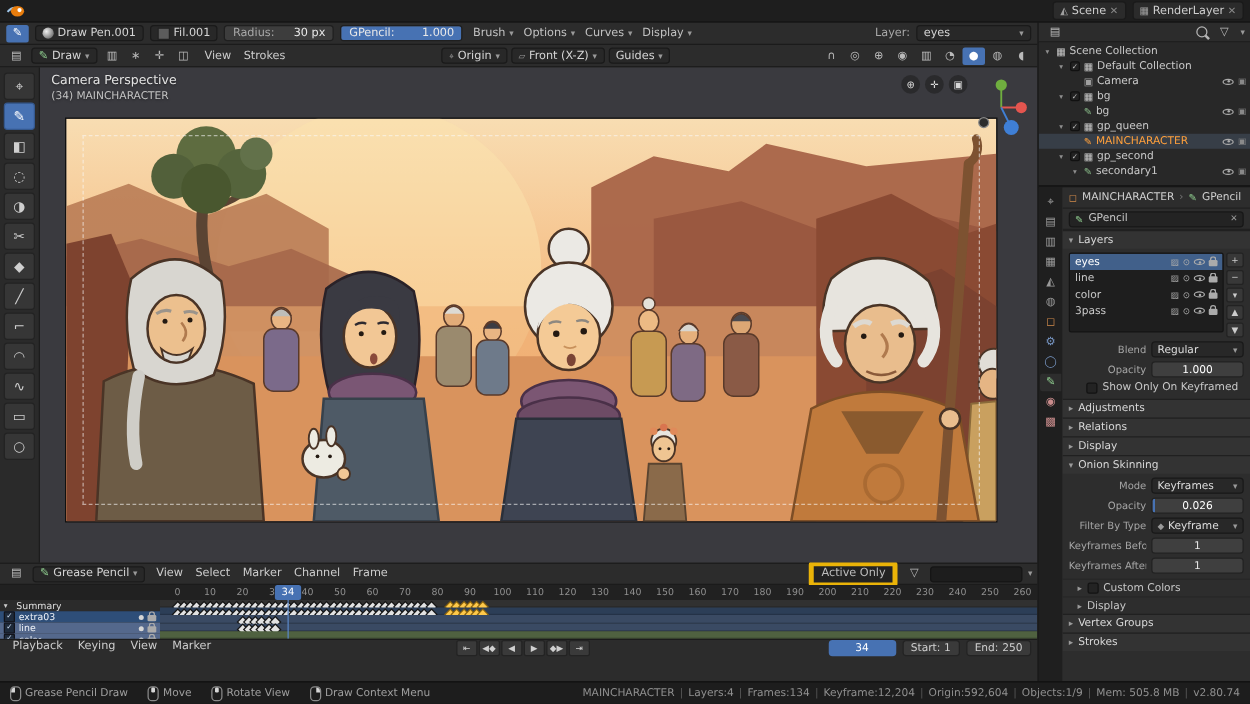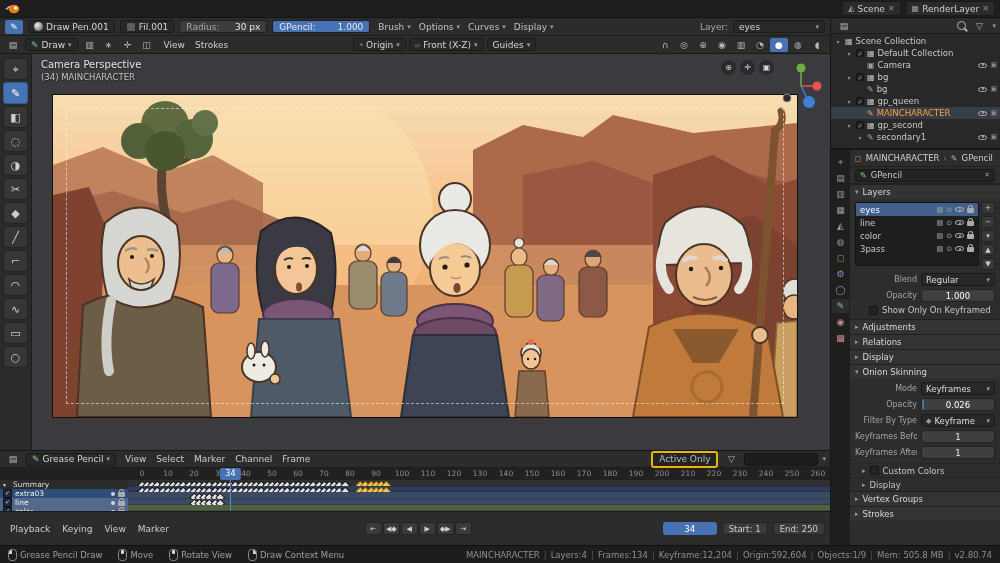--- a/index.html
+++ b/index.html
@@ -71,26 +71,26 @@
   .ch-dot{width:4px;height:4px;border-radius:50%;background:#d5d5d5}
   .key-row{height:10px;position:relative;border-bottom:1px solid rgba(0,0,0,.18);box-sizing:border-box}
   .key-row.summary{background:#313131}
   .key-row.layer{background:#3a4a63}
   .key-row.layer.selected{background:#2c3e57}
   .key-row.object{background:#4f6140}
   .key{position:absolute;top:2.5px;width:4.5px;height:4.5px;background:#e2e2e2;transform:rotate(45deg);box-shadow:0 0 0 1px #161616}
   .key.sel{background:#ffc94a;box-shadow:0 0 0 1px #8a6410}
   #playhead{position:absolute;top:0;bottom:0;width:1.5px;background:#5a86c6;z-index:5}
   #playhead-badge{position:absolute;top:0;height:12px;transform:translateX(-50%);background:#4772b3;color:#fff;font-size:8px;line-height:12px;padding:0 5px;border-radius:2px;z-index:6}
-  .tl-playback{height:34px;background:#2c2c2c;border-top:1px solid #1b1b1b;display:flex;align-items:center;gap:5px;padding:13px 5px;box-sizing:border-box}
+  .tl-playback{height:34px;background:#2c2c2c;border-top:1px solid #1b1b1b;display:flex;gap:5px;padding:0 5px;box-sizing:border-box}
   .transport{display:flex;gap:1px;margin:0 auto}
   .tbtn{min-width:17px;height:13px;background:#3a3a3a;border:1px solid #232323;border-radius:2px;color:#d0d0d0;font-size:7px;display:flex;align-items:center;justify-content:center;padding:0 2px;box-sizing:border-box}
   .framefield{background:#4772b3;color:#fff;border-radius:3px;height:13px;min-width:54px;display:flex;align-items:center;justify-content:center;font-size:8.5px}
   .rangefield{background:#3a3a3a;border:1px solid #232323;border-radius:3px;height:13px;padding:0 6px;display:flex;align-items:center;gap:3px;color:#cfcfcf;font-size:8.5px;box-sizing:border-box}
-  .toggle-btn{display:flex;align-items:center;gap:3px;background:#232323;border:2px solid #eab308;border-radius:3px;height:13px;padding:0 6px;color:#bdbdbd}
+  .toggle-btn{display:flex;align-items:center;gap:3px;background:#232323;border:4px solid #eab308;border-radius:3px;height:13px;padding:0 6px;color:#bdbdbd}
   #tl-search{width:64px;height:11px;background:#1d1d1d;border:1px solid #151515;border-radius:3px;color:#ccc;font-size:8px;padding:0 4px}
   
   #right{position:absolute;left:830px;top:18px;width:170px;height:527px;display:flex;flex-direction:column;background:#2a2a2a;border-left:1px solid #161616;box-sizing:border-box}
   #outliner{height:132px;display:flex;flex-direction:column;border-bottom:2px solid #161616;box-sizing:border-box}
   .ol-header{height:16px;display:flex;align-items:center;gap:4px;padding:0 4px;background:#2c2c2c;border-bottom:1px solid #1b1b1b;box-sizing:border-box}
   #ol-tree{flex:1;overflow:hidden;padding-top:1px;background:#282828}
   .ol-row{height:12px;display:flex;align-items:center;gap:3px;font-size:8.5px;color:#c9c9c9;padding-right:3px;box-sizing:border-box}
   .ol-row.selected{background:rgba(110,140,180,.22)}
   .ol-row.selected .ol-label{color:#ffa03c}
   .ol-arrow{width:8px;color:#8e8e8e;font-size:6px;text-align:center}

